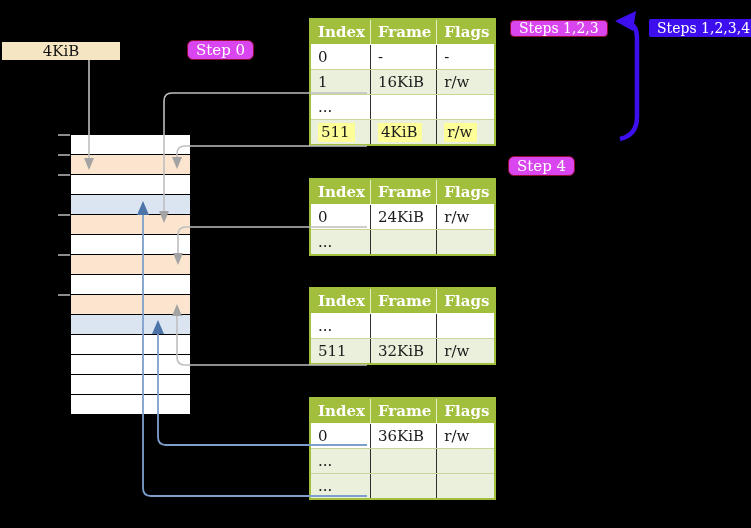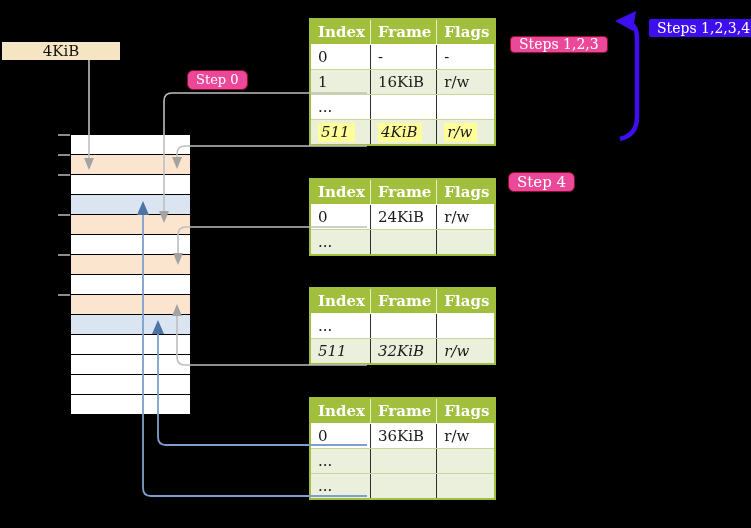--- a/index.html
+++ b/index.html
@@ -5,23 +5,23 @@
   html,body{margin:0;padding:0;background:#000;}
   .canvas{position:relative;width:751px;height:528px;background:#000;overflow:hidden;
           font-family:"DejaVu Serif","Liberation Serif",serif;}
 
   
   .size-label{position:absolute;left:2px;top:42px;width:118px;height:18px;background:#F6E5C3;
               color:#111;font-size:15px;text-align:center;line-height:18px;z-index:2;}
 
   
   .badge{position:absolute;color:#fff;font-size:14px;line-height:16px;padding:1px 8px;z-index:2;white-space:nowrap;}
-  .badge.red{background:#ec4899;border:1px solid #8E0C30;border-radius:6px;margin-top:16px;}
+  .badge.red{background:#d946ef;border:1px solid #8E0C30;border-radius:6px;}
   .badge.blue{background:#3D0FEF;border-radius:2px;}
-  .badge.b-step0{left:187px;top:54px;font-size:13px;line-height:16px;}
+  .badge.b-step0{left:187px;top:40px;font-size:15px;line-height:16px;}
   .badge.b-steps123{left:510px;top:20px;line-height:13px;border-radius:4px;}
   .badge.b-steps1234{left:649px;top:19px;line-height:16px;}
   .badge.b-step4{left:508px;top:156px;font-size:15px;line-height:16px;}
 
   
   .stack{position:absolute;left:71px;top:135px;width:119px;z-index:1;}
   .mrow{height:19px;border-bottom:1px solid #000;}
   .mrow.white{background:#FFFFFF;}
   .mrow.peach{background:#FBE5CF;}
   .mrow.blue{background:#DBE5F1;}
@@ -30,21 +30,21 @@
   
   table.pt{position:absolute;left:309px;border-collapse:collapse;background:#fff;
            font-family:inherit;font-size:15px;color:#1a1a1a;z-index:1;
            border:2px solid #A1BF3C;}
   table.pt th{background:#A1BF3C;color:#fff;font-weight:bold;text-align:left;
               height:23px;padding:0 5px 1px 7px;border-right:1px solid #E6EFC8;
               border-bottom:1px solid #FDFEF6;font-size:15px;}
   table.pt td{height:23px;padding:0 4px 1px 7px;border-right:1px solid #2F2F2F;
               border-bottom:1px solid #C9D69A;}
   table.pt th:last-child,table.pt td:last-child{border-right:none;}
-  table.pt tr:last-child td{border-bottom:none;font-style:italic;}
+  table.pt tr:last-child td{border-bottom:none;}
   table.pt td.c-index{width:47px;min-width:47px;}
   table.pt td.c-frame{width:52px;min-width:52px;}
   table.pt td.c-flags{width:40px;min-width:40px;}
   table.pt tr.shaded td{background:#EAF0DC;}
   .hl{background:#FEFE99;padding:0 5px 1px 3px;}
   .pt1{top:18px;}  .pt2{top:178px;}  .pt3{top:287px;}  .pt4{top:397px;}
 
   
   svg.wires{position:absolute;left:0;top:0;z-index:5;pointer-events:none;}
 </style>

